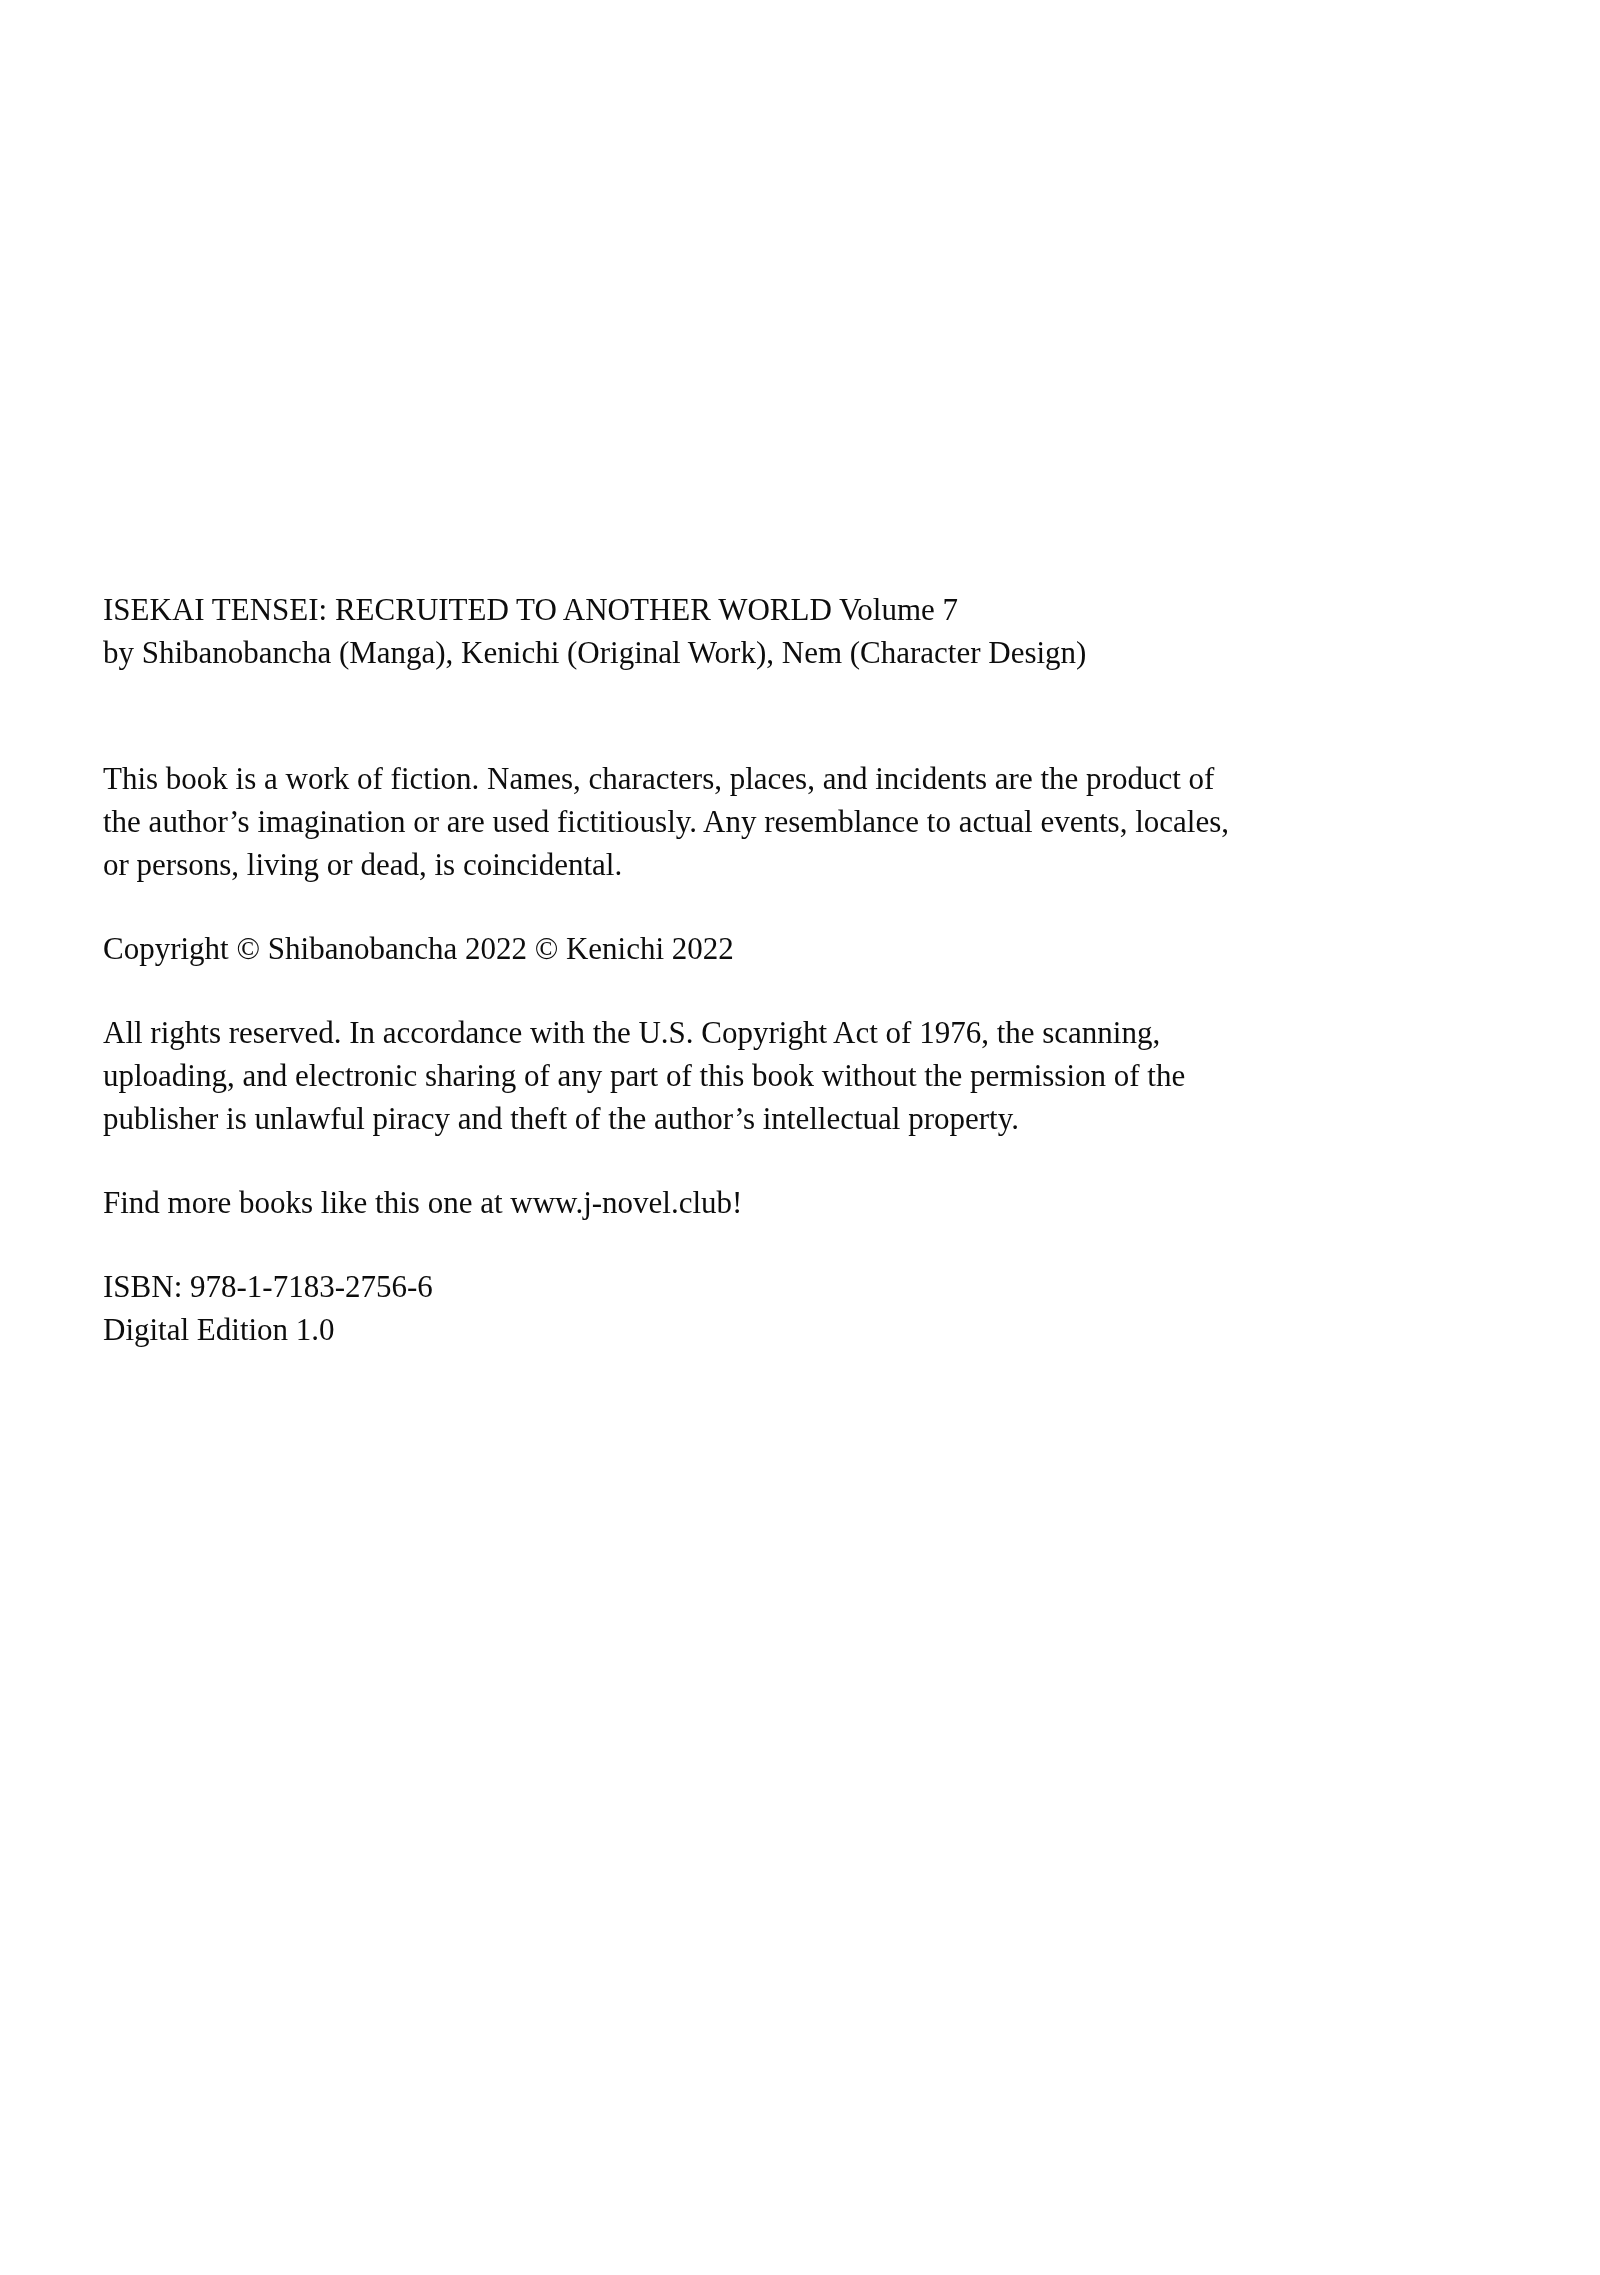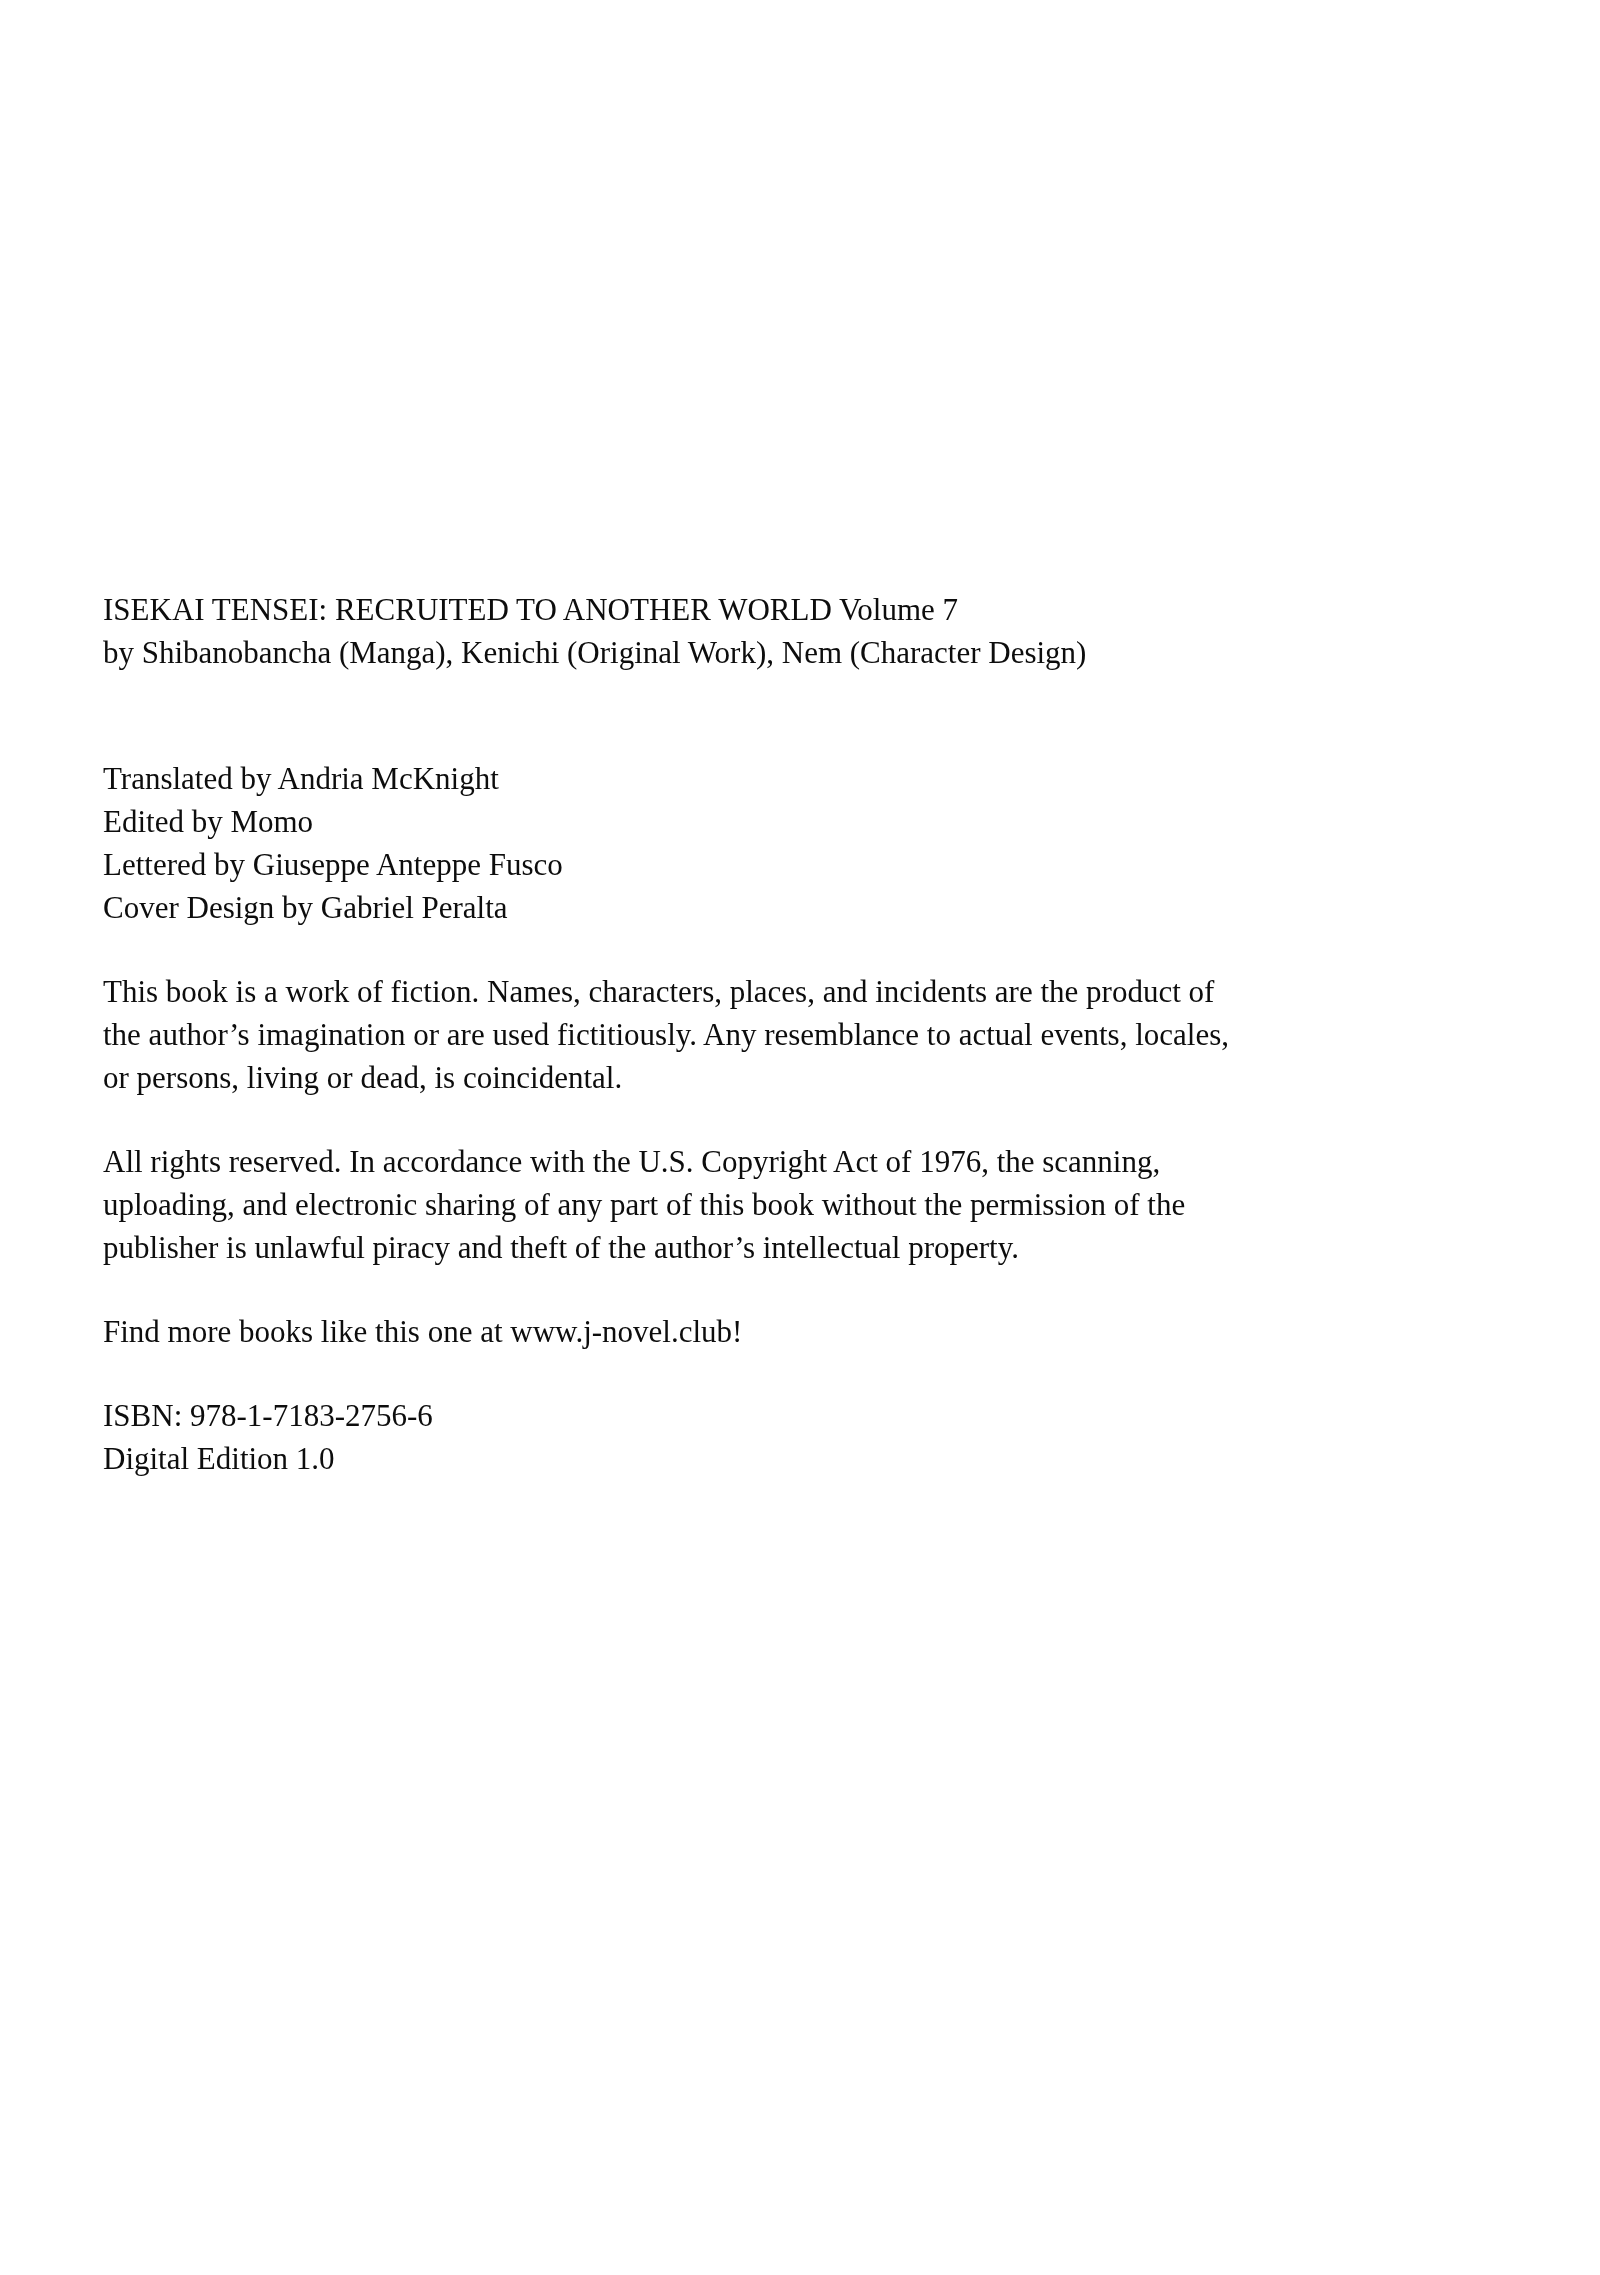--- a/index.html
+++ b/index.html
@@ -37,29 +37,26 @@
 </style>
 </head>
 <body>
 
 <main class="page">
   <div class="colophon">
 
     <p class="block after-title">ISEKAI TENSEI: RECRUITED TO ANOTHER WORLD Volume 7
 by Shibanobancha (Manga), Kenichi (Original Work), Nem (Character Design)</p>
 
-    <p class="block">Translated by Andria McKnight
-Edited by Momo
-Lettered by Giuseppe Anteppe Fusco
-Cover Design by Gabriel Peralta</p>
 
     <p class="block">This book is a work of fiction. Names, characters, places, and incidents are the product of
 the author’s imagination or are used fictitiously. Any resemblance to actual events, locales,
 or persons, living or dead, is coincidental.</p>
 
+    <p class="block">Copyright © Shibanobancha 2022 © Kenichi 2022</p>
 
 
     <p class="block">All rights reserved. In accordance with the U.S. Copyright Act of 1976, the scanning,
 uploading, and electronic sharing of any part of this book without the permission of the
 publisher is unlawful piracy and theft of the author’s intellectual property.</p>
 
     <p class="block">Find more books like this one at www.j-novel.club!</p>
 
 
     <p class="block">ISBN: 978-1-7183-2756-6

